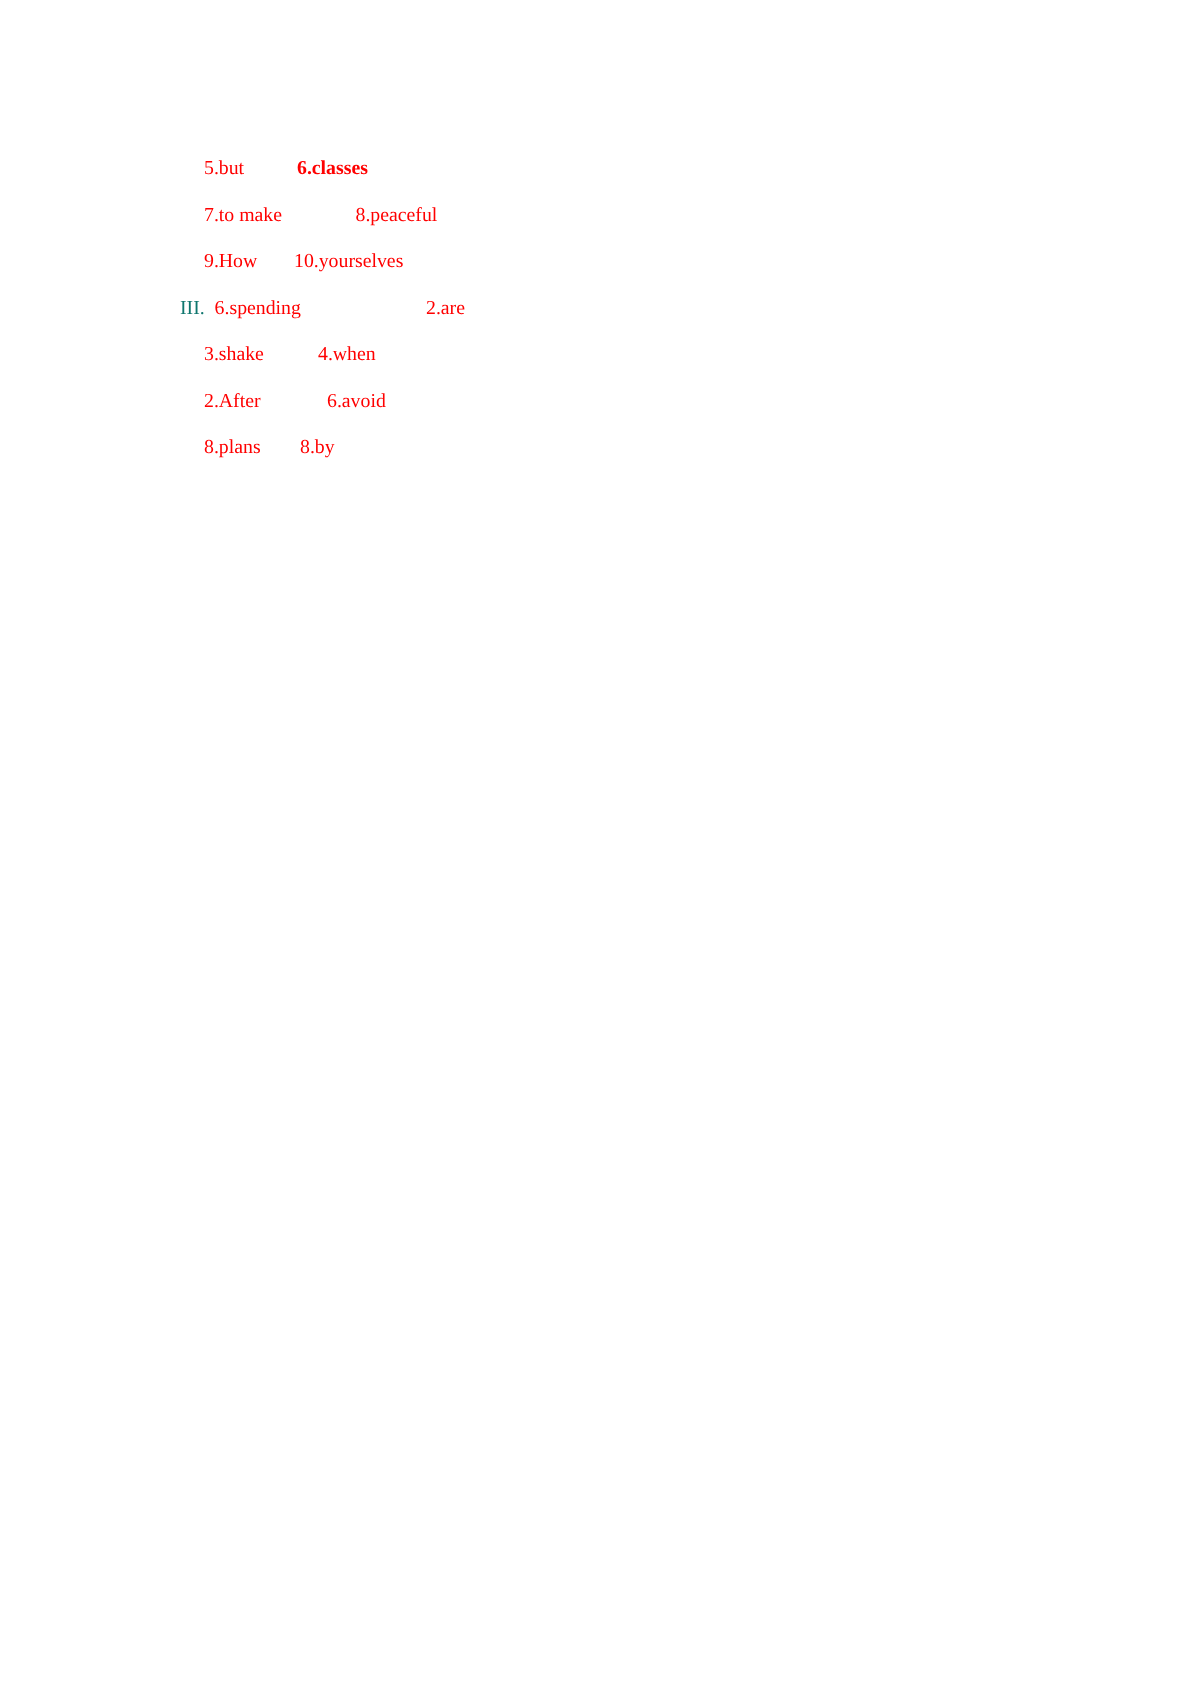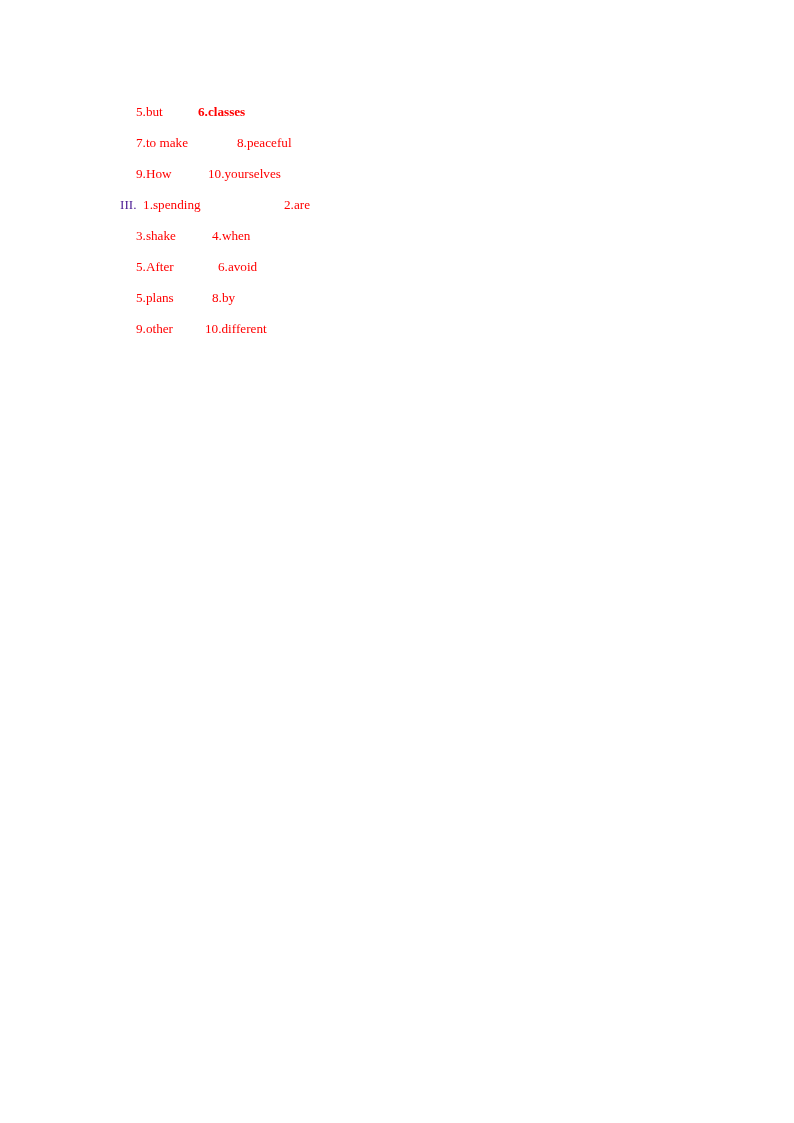--- a/index.html
+++ b/index.html
@@ -36,31 +36,31 @@
   .line-indent-section { padding-left: 120px; }
 
   .ans-item {
     display: inline-block;
     color: #ff0000;
     white-space: pre;
     text-align: right;
   }
   .section-label {
     display: inline-block;
-    color: #4c1d95;
+    color: #0f766e;
     white-space: pre;
   }
   
   .col2-198 { position: absolute; left: 198px; font-weight: bold; }
   .col2-227 { position: absolute; left: 237px; }
-  .col2-206 { position: absolute; left: 208px; }
+  .col2-206 { position: absolute; left: 196px; }
   .col2-246 { position: absolute; left: 246px; margin-left: 38px; }
   .col2-212 { position: absolute; left: 212px; }
   .col2-210 { position: absolute; left: 218px; font-family: Liberation Serif, serif; }
-  .col2-208 { position: absolute; left: 212px; }
+  .col2-208 { position: absolute; left: 200px; }
   .col2-205 { position: absolute; left: 205px; }
 </style>
 </head>
 <body>
 
 <div id="page">
 
   <div class="answer-block">
 
     <div class="answer-line line-indent-normal">
@@ -73,39 +73,35 @@
       <span class="ans-item col2-227">8.peaceful</span>
     </div>
 
     <div class="answer-line line-indent-normal">
       <span class="ans-item">9.How</span>
       <span class="ans-item col2-206">10.yourselves</span>
     </div>
 
     <div class="answer-line line-indent-section">
       <span class="section-label">III. </span>
-      <span class="ans-item">1.spending</span>
+      <span class="ans-item">6.spending</span>
       <span class="ans-item col2-246">2.are</span>
     </div>
 
     <div class="answer-line line-indent-normal">
       <span class="ans-item">3.shake</span>
       <span class="ans-item col2-212">4.when</span>
     </div>
 
     <div class="answer-line line-indent-normal">
-      <span class="ans-item">5.After</span>
+      <span class="ans-item">2.After</span>
       <span class="ans-item col2-210">6.avoid</span>
     </div>
 
     <div class="answer-line line-indent-normal">
-      <span class="ans-item">5.plans</span>
+      <span class="ans-item">8.plans</span>
       <span class="ans-item col2-208">8.by</span>
     </div>
 
-    <div class="answer-line line-indent-normal">
-      <span class="ans-item">9.other</span>
-      <span class="ans-item col2-205">10.different</span>
-    </div>
 
   </div>
 
 </div>
 
 </body></html>

